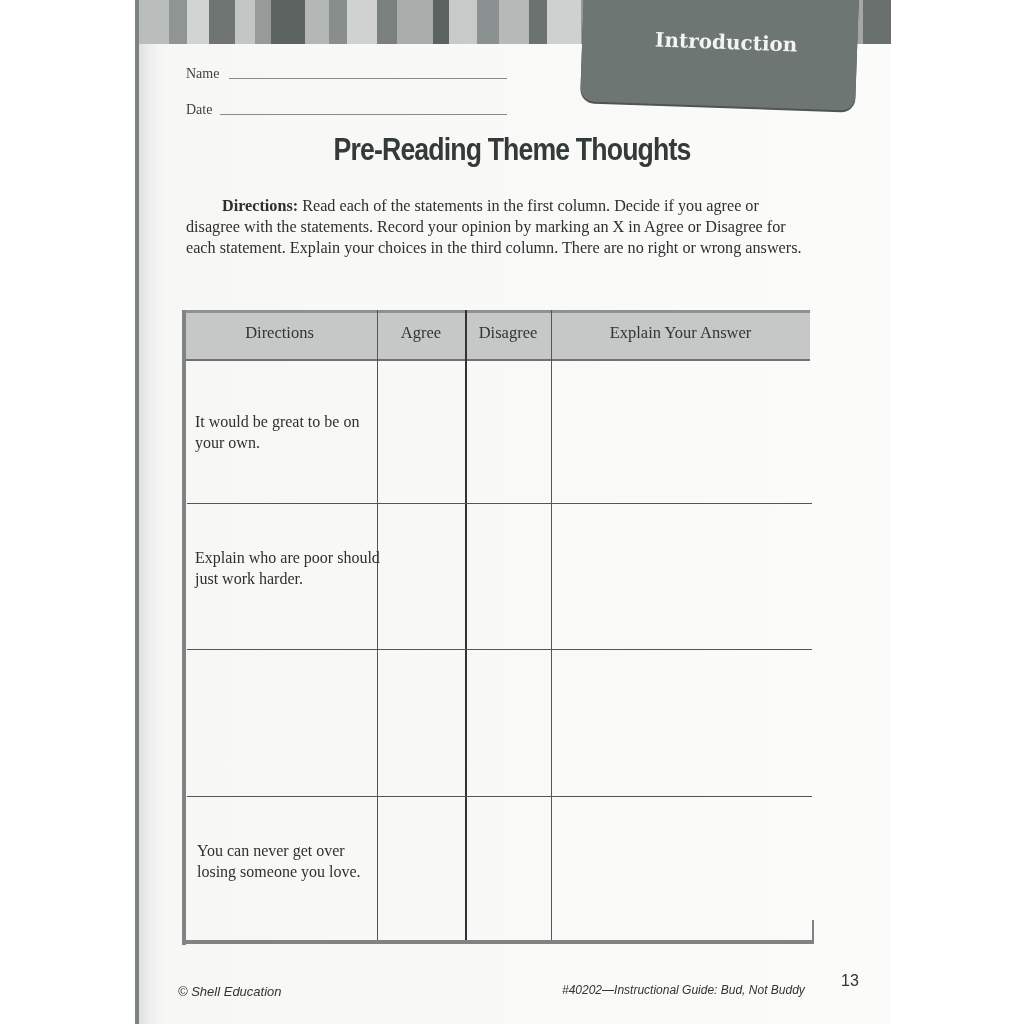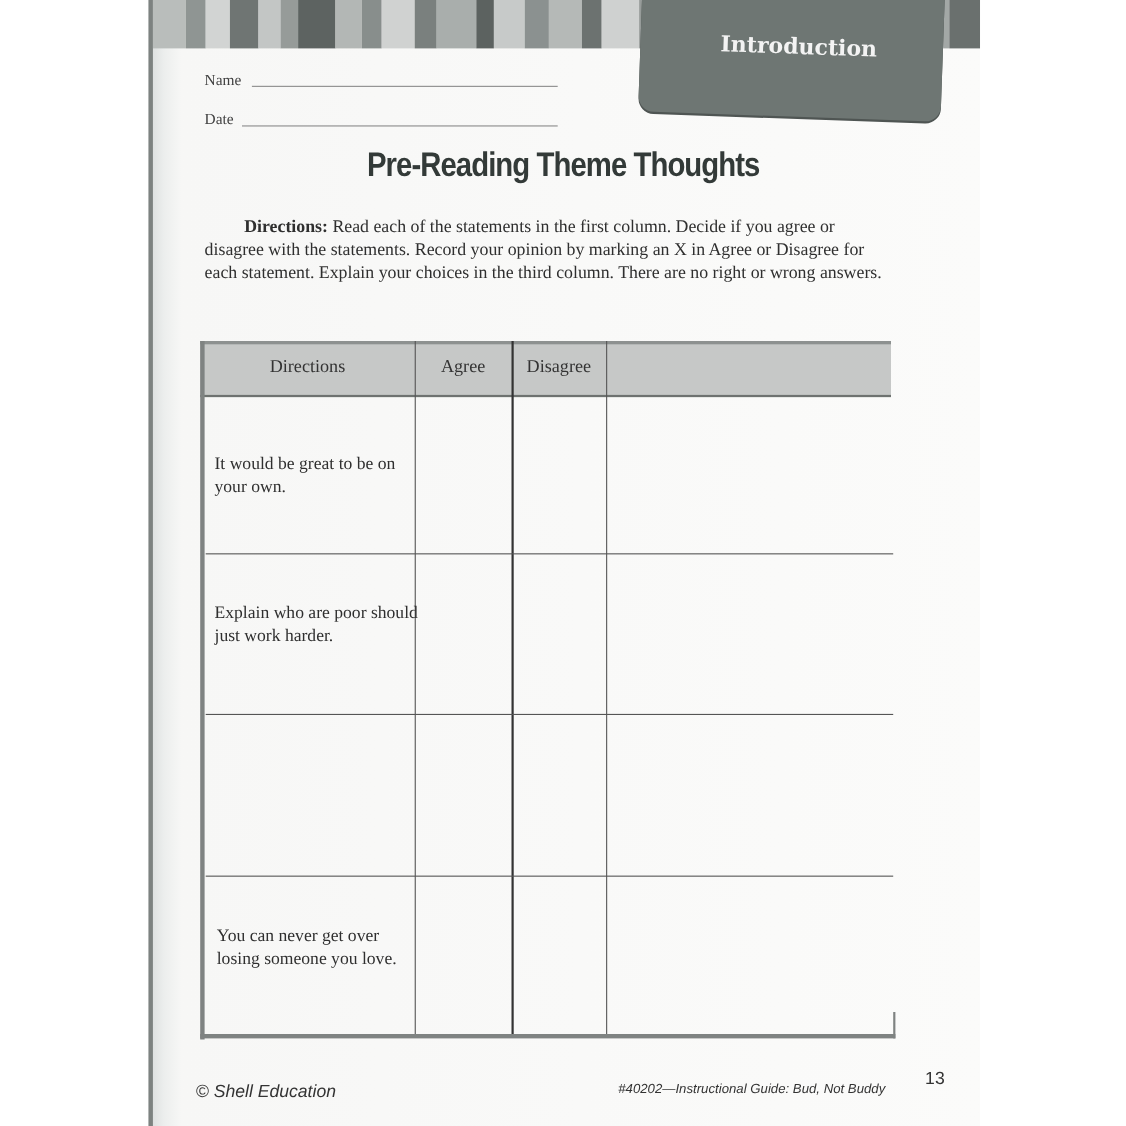--- a/index.html
+++ b/index.html
@@ -35,21 +35,21 @@
   .th { position:absolute; top:0; height:46px; display:flex; align-items:center; justify-content:center;
         font-family:"Liberation Serif", serif; font-size:16.5px; color:#333; }
   .vline { position:absolute; top:0; width:1px; background:#555; }
   .hline { position:absolute; height:1px; background:#555; }
   .left-border { position:absolute; left:0; top:0; width:4px; height:635px; background:#7f8382; }
   .bottom-border { position:absolute; left:0; top:630px; width:632px; height:4px; background:#7f8382; }
   .right-tick { position:absolute; left:630px; top:610px; width:2px; height:24px; background:#7f8382; }
   .stmt { position:absolute; left:13px; width:185px; font-family:"Liberation Serif", serif; font-size:16px;
           line-height:21px; color:#2f2f2f; }
 
-  .footer-left { position:absolute; left:178px; top:984px; font-size:16px; font-style:italic;
+  .footer-left { position:absolute; left:178px; top:984px; font-size:13px; font-style:italic;
                  font-family:"Liberation Sans", sans-serif; color:#333; }
   .footer-right { position:absolute; left:562px; top:983px; font-size:12px; font-style:italic;
                   font-family:"Liberation Sans", sans-serif; color:#333; }
   .page-num { position:absolute; left:841px; top:972px; font-size:16px; font-family:"Liberation Sans", sans-serif; color:#333; }
 </style>
 </head>
 <body>
 
 <div class="left-shadow"></div>
 <div class="page"></div>
@@ -94,20 +94,21 @@
 
 <div class="title">Pre-Reading Theme Thoughts</div>
 
 <div class="directions"><b>Directions:</b><span> Read each of the statements in the first column.  Decide if you agree or disagree with the statements.  Record your opinion by marking an X in Agree or Disagree for each statement.  Explain your choices in the third column.  There are no right or wrong answers.</span></div>
 
 <div class="table-wrap">
   <div class="thead"></div>
   <div class="th" style="left:0;width:195px">Directions</div>
   <div class="th" style="left:195px;width:88px">Agree</div>
   <div class="th" style="left:283px;width:86px">Disagree</div>
+  <div class="th" style="left:369px;width:259px">Explain Your Answer</div>
 
   <div class="vline" style="left:195px;height:632px"></div>
   <div class="vline" style="left:283px;height:632px;width:2px;background:#333"></div>
   <div class="vline" style="left:369px;height:632px"></div>
 
   <div class="hline" style="left:5px;top:193px;width:625px"></div>
   <div class="hline" style="left:5px;top:339px;width:625px"></div>
   <div class="hline" style="left:5px;top:486px;width:625px"></div>
 
   <div class="left-border"></div>

